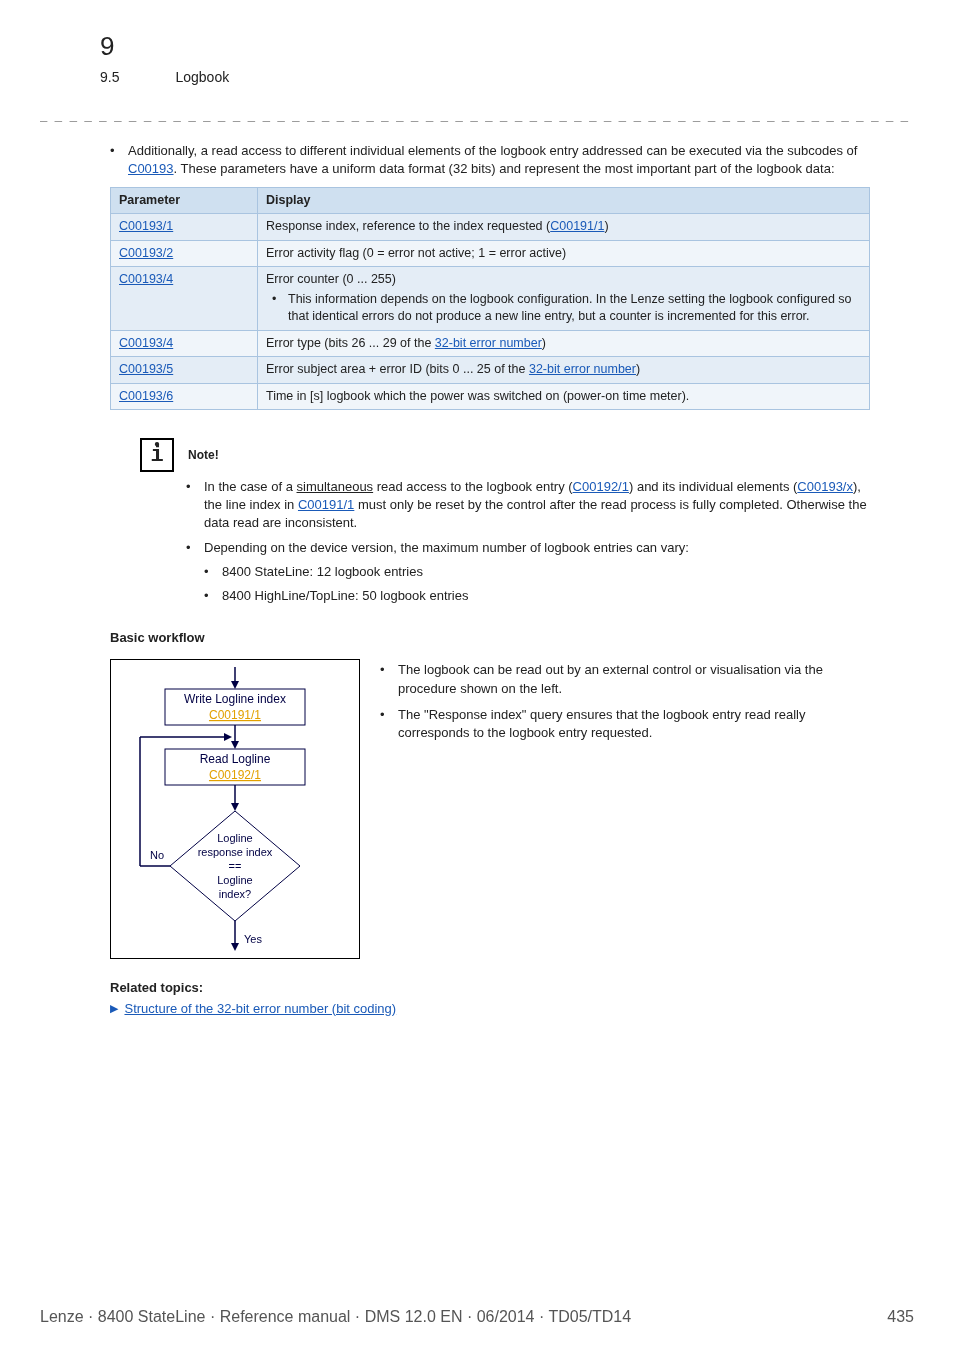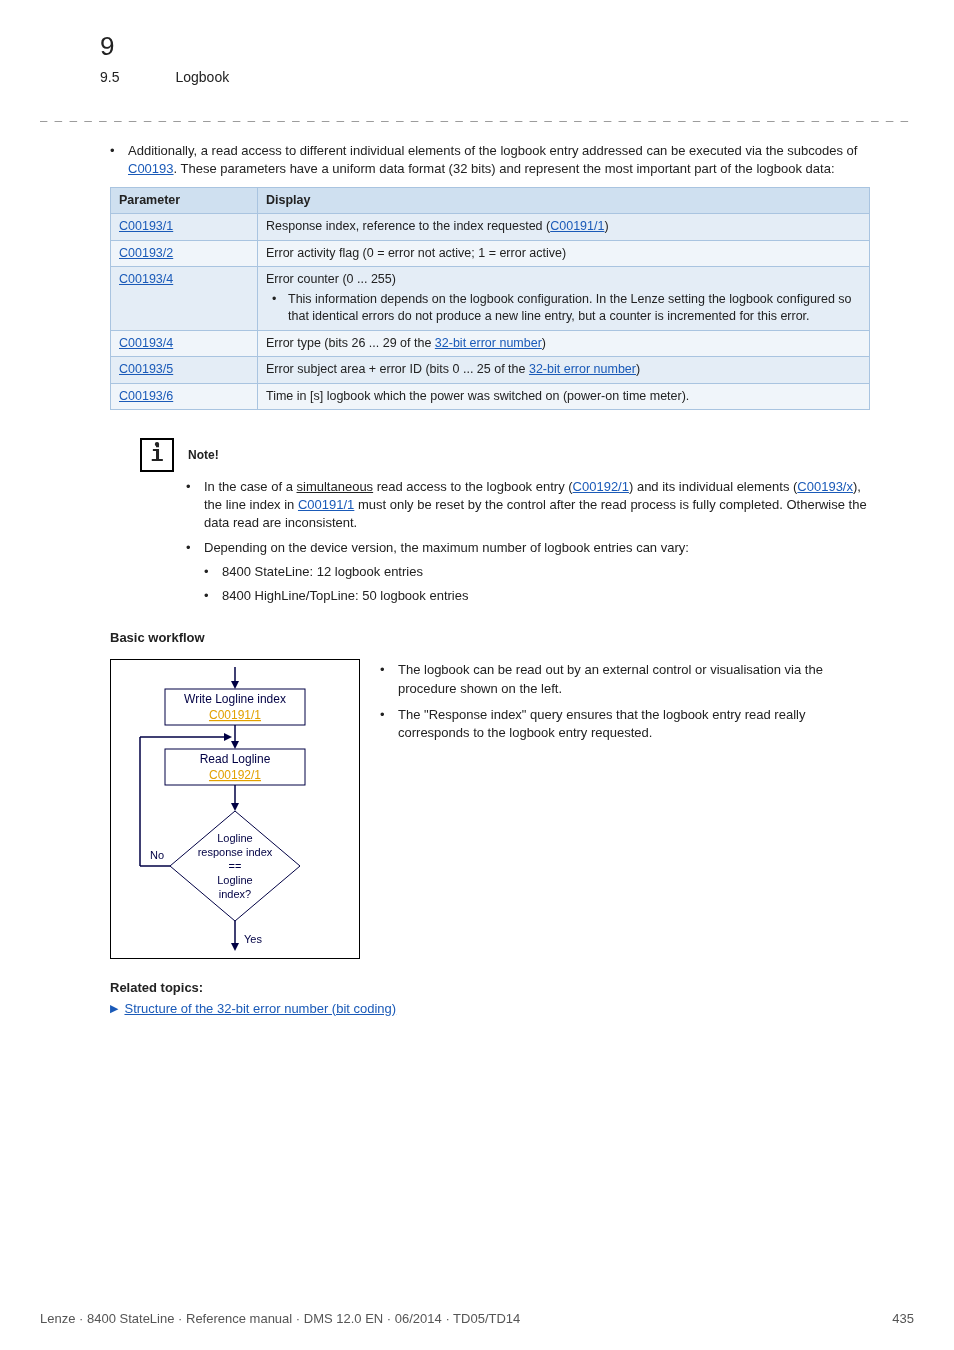--- a/index.html
+++ b/index.html
@@ -87,21 +87,21 @@
 
   .related-title{font-weight:700;margin-top:20px}
   .related-link{display:flex;align-items:center;gap:6px;margin-top:2px}
   .tri{color:var(--link);font-size:11px}
 
   .footer{
     position:absolute;
     bottom:22px;
     left:40px;right:40px;
     display:flex;justify-content:space-between;
-    font-size:13px;color:#555;
+    font-size:16px;color:#555;
   }
   u{}
 </style>
 </head>
 <body>
 
 <div class="header">
   <div class="chapter-line">
     <div class="chapter-num">9</div>
   </div>

